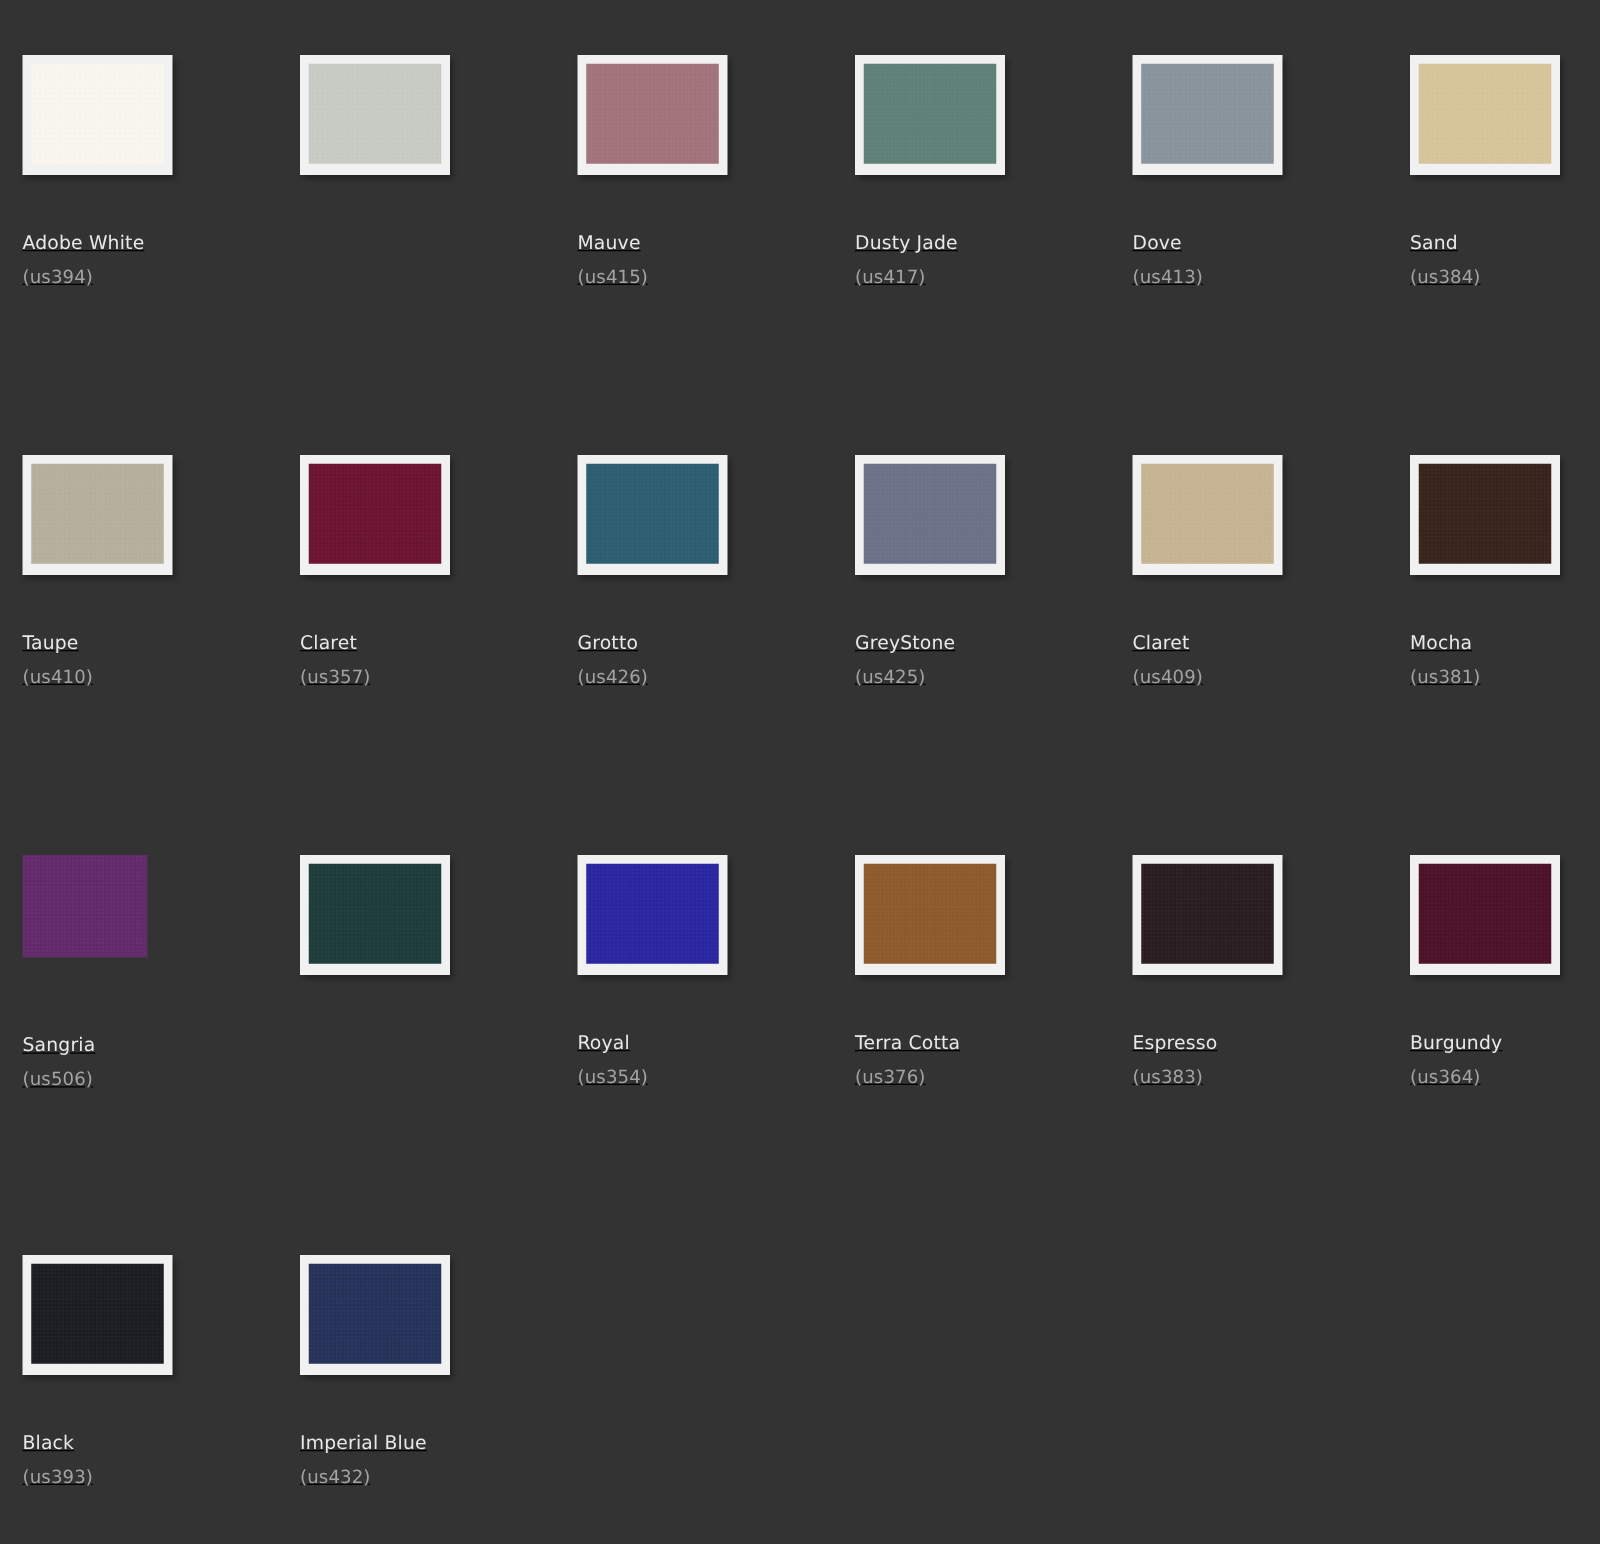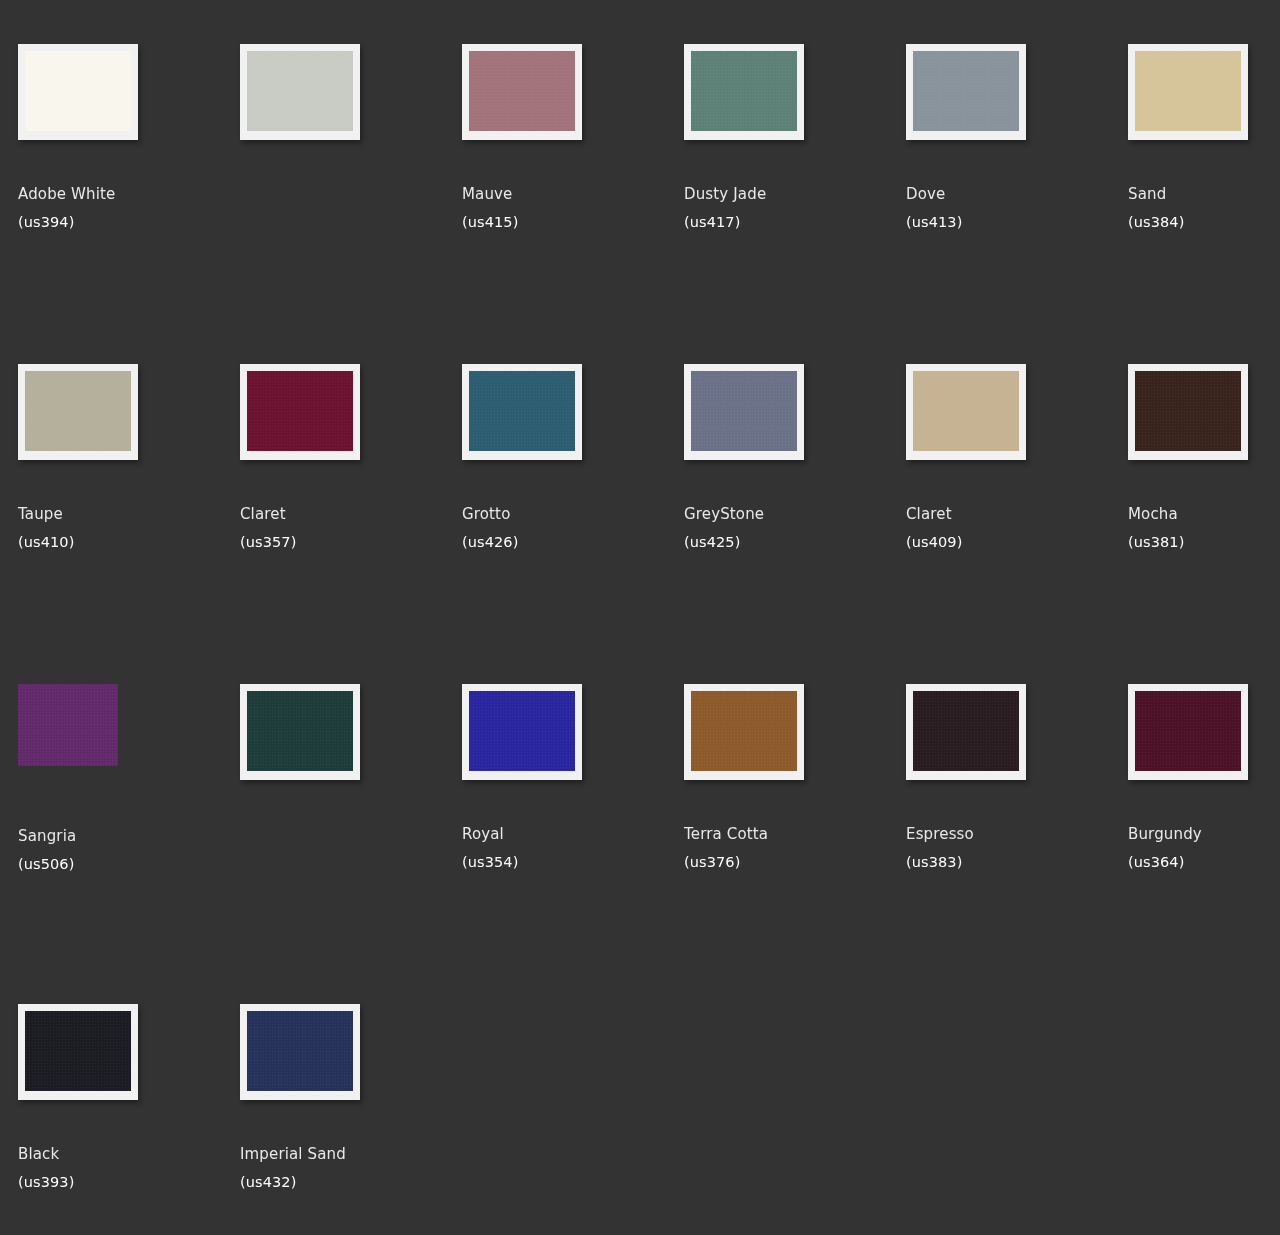--- a/index.html
+++ b/index.html
@@ -60,35 +60,36 @@
   .swatch-cell.no-frame .swatch-frame {
     background: transparent;
     padding: 0;
     box-shadow: none;
     height: 82px;
     width: 100px;
   }
 
   .swatch-labels {
     margin-top: 44px;
+    text-decoration: underline;
   }
   .swatch-cell.no-frame .swatch-labels {
     margin-top: 60px;
   }
 
   .swatch-name {
     color: #e9e9e9;
     font-size: 15px;
     line-height: 20px;
     letter-spacing: 0.15px;
     margin-bottom: 9px;
     white-space: nowrap;
   }
   .swatch-code {
-    color: #ffffff;
+    color: #a3a3a3;
     font-size: 14.5px;
     line-height: 19px;
     letter-spacing: 0.1px;
     white-space: nowrap;
   }
 </style>
 </head>
 <body>
 
 <div id="swatch-grid">
@@ -253,17 +254,17 @@
       <div class="swatch-labels">
         <div class="swatch-name">Black</div>
         <div class="swatch-code">(us393)</div>
       </div>
     </div>
     <div class="swatch-cell">
       <div class="swatch-frame">
         <div class="swatch-chip" style="background: rgb(38, 50, 90);"></div>
       </div>
       <div class="swatch-labels">
-        <div class="swatch-name">Imperial Sand</div>
+        <div class="swatch-name">Imperial Blue</div>
         <div class="swatch-code">(us432)</div>
       </div>
     </div>
   </div>
 
 </body></html>

